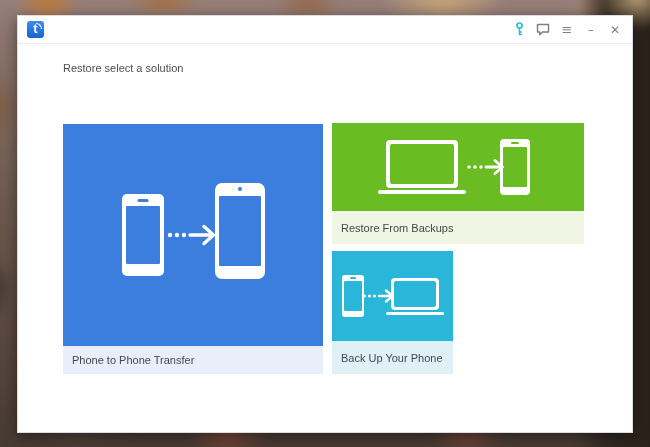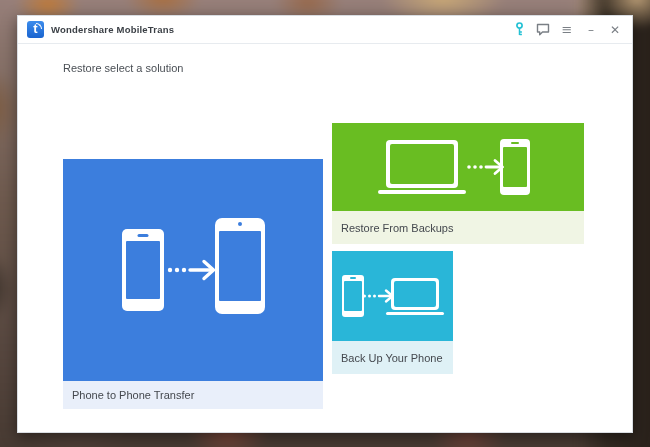--- a/index.html
+++ b/index.html
@@ -59,21 +59,21 @@
   .glyph { font-size:12px; color:#7a7f85; line-height:14px; font-family:"DejaVu Sans", sans-serif; }
   .glyph.small { font-size:13px; }
 
   .prompt { position:absolute; left:45px; top:46px; font-size:11px; color:#4a4f55; }
 
   
   .tile { position:absolute; cursor:pointer; }
   .tile .art { display:flex; align-items:center; justify-content:center; }
   .tile .strip { display:flex; align-items:center; padding:0 9px; font-size:11px; color:#44484e; }
 
-  .tile-blue   { left:45px;  top:108px; width:260px; height:222px;margin-top:35px; }
+  .tile-blue   { left:45px;  top:108px; width:260px; height:222px; }
   .tile-blue .art   { width:260px; height:222px; background:#3c7edd; }
   .tile-blue .strip { height:28px; background:#e9effa; }
 
   .tile-green  { left:314px; top:107px; width:252px; height:121px;border-radius:26px; }
   .tile-green .art   { width:252px; height:88px; background:#69bd22; }
   .tile-green .strip { height:33px; background:#f0f5e4; }
 
   .tile-cyan   { left:314px; top:235px; width:121px; height:123px;border-radius:18px; }
   .tile-cyan .art   { width:121px; height:90px; background:#29b6d8; }
   .tile-cyan .strip { height:33px; background:#dff1f6; }
@@ -139,21 +139,20 @@
 </head>
 <body>
 
 <div class="desktop"></div>
 <div class="fur-right"></div>
 
 <div class="window">
 
   <div class="titlebar">
     <div class="logo">t</div>
-    <div class="app-title">Wondershare MobileTrans</div>
     <div class="tb-spacer"></div>
     <div class="tb-icons">
       <div class="tb-btn">
         <svg width="9" height="15" viewBox="0 0 9 15">
           <circle cx="4.5" cy="3.6" r="2.6" fill="none" stroke="#25c1d4" stroke-width="1.7"></circle>
           <path d="M4.5 6.2 V13 M4.5 10 h2.4 M4.5 12.4 h2.4" fill="none" stroke="#25c1d4" stroke-width="1.5"></path>
         </svg>
       </div>
       <div class="tb-btn">
         <svg width="14" height="13" viewBox="0 0 14 13">

